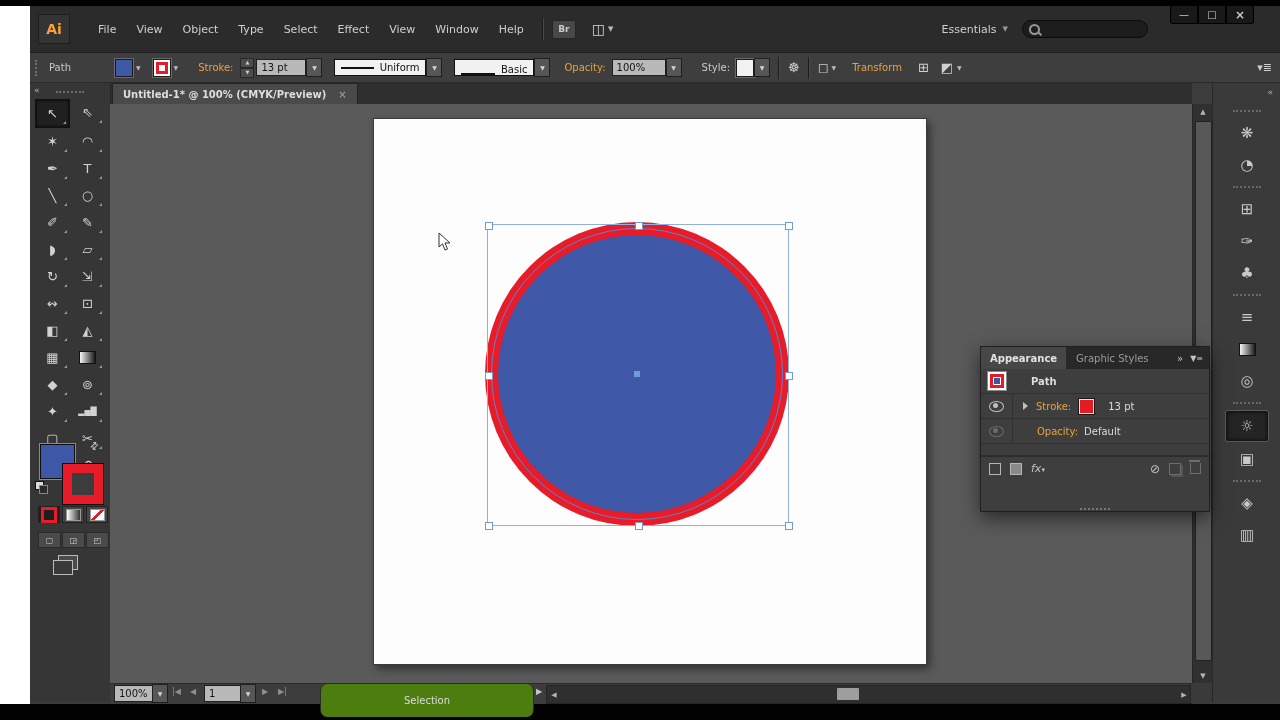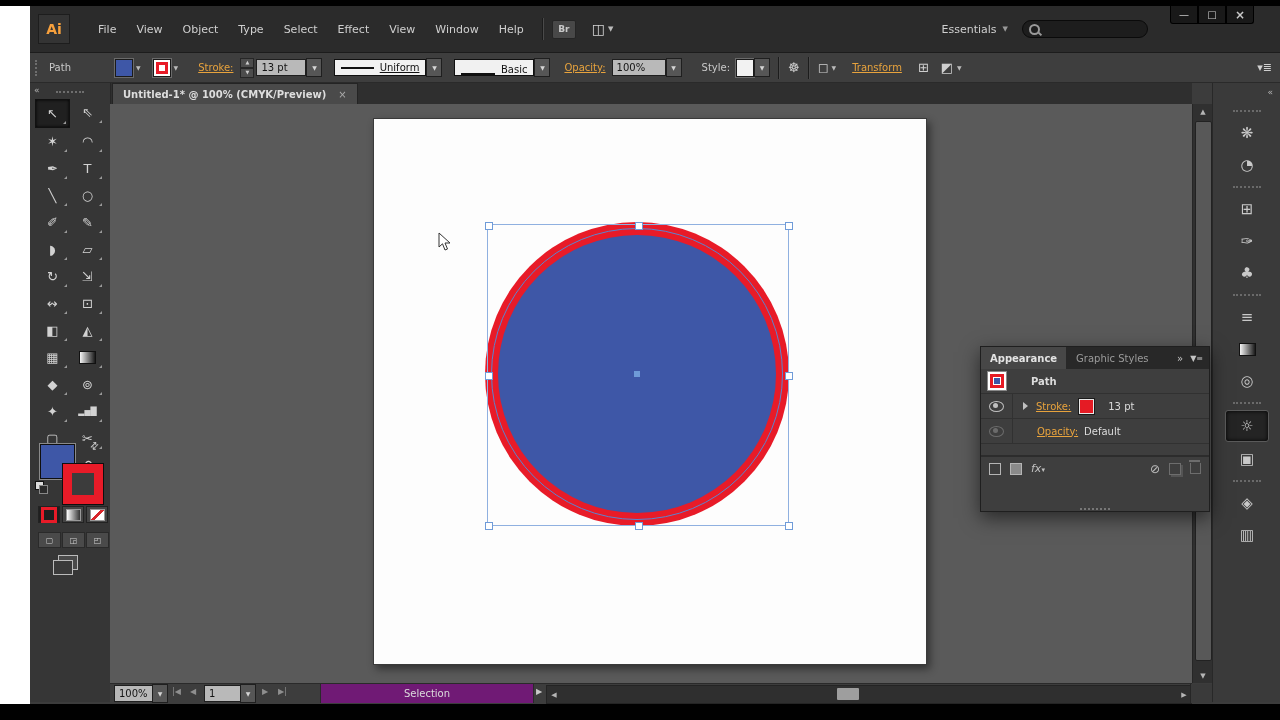--- a/index.html
+++ b/index.html
@@ -23,21 +23,21 @@
   #searchbox{margin-left:14px;width:118px;height:16px;background:#1d1d1d;border:1px solid #0a0a0a;border-radius:9px;display:flex;align-items:center;padding-left:6px;}
   .mag{width:7px;height:7px;border:2px solid #9a9a9a;border-radius:50%;position:relative;}
   .mag::after{content:"";position:absolute;left:7px;top:7px;width:4px;height:2px;background:#9a9a9a;transform:rotate(45deg);}
   #winbtns{margin:0 26px 14px 22px;display:flex;align-self:flex-start;}
   #winbtns .wbtn{width:26px;height:17px;background:#191919;border:1px solid #000;border-top:none;color:#c9c9c9;font-size:10px;display:flex;align-items:center;justify-content:center;}
   #winbtns .wbtn:first-child{border-radius:0 0 0 3px;}
   #winbtns .wbtn:last-child{border-radius:0 0 3px 0;font-size:12px;font-weight:bold;}
   
   #controlbar{position:absolute;left:0;top:47px;width:100%;height:29px;background:#3e3e3e;border-bottom:1px solid #2a2a2a;display:flex;align-items:center;font-size:10px;}
   .grip-v{width:3px;height:16px;border-left:2px dotted #6e6e6e;margin-left:5px;}
-  .olink{color:#e8a33d;text-decoration:underline;font-size:10px;}
+  .olink{color:#e8a33d;font-size:10px;}
   .glabel{color:#c9c9c9;font-size:10px;}
   .valbox{background:#b9b9b9;color:#141414;height:15px;line-height:15px;font-size:10px;padding:0 4px;border:1px solid #1f1f1f;}
   .ddbtn{width:14px;height:17px;background:#565656;border:1px solid #1f1f1f;color:#d5d5d5;font-size:6px;display:flex;align-items:center;justify-content:center;}
   .combo{background:#f1f1f1;border:1px solid #101010;height:15px;display:flex;align-items:center;padding:0 6px;color:#111;font-size:10px;gap:6px;}
   .combo .line{width:36px;height:2px;background:#111;}
   .stepper{display:flex;flex-direction:column;margin-right:2px;}
   .stepper span{width:12px;height:8px;background:#4c4c4c;border:1px solid #262626;color:#ccc;font-size:5px;line-height:7px;text-align:center;}
   .cswatch{width:16px;height:16px;border:1px solid #1a1a1a;outline:1px solid #6a6a6a;}
   .cswatch.fill-blue{background:#3e57a7;}
   .cswatch.stroke-red{background:#fff;position:relative;}
@@ -85,21 +85,21 @@
   .handle{position:absolute;width:6px;height:6px;background:#fff;border:1px solid #6f9bd8;}
   #center-pt{position:absolute;left:524px;top:267px;width:6px;height:6px;background:#6f9bd8;}
   #cursor{position:absolute;left:328px;top:128px;}
   
   #vscroll{position:absolute;left:1162px;top:98px;width:20px;height:579px;background:#303030;border-left:1px solid #262626;}
   #vscroll .sarrow{position:absolute;left:0;width:100%;height:15px;color:#b5b5b5;font-size:7px;display:flex;align-items:center;justify-content:center;}
   #vscroll .thumb{position:absolute;left:2px;top:17px;width:15px;height:538px;background:#585858;border:1px solid #222;border-radius:2px;}
   
   #statusbar{position:absolute;left:80px;top:677px;width:1082px;height:20px;background:#3d3d3d;border-top:1px solid #2a2a2a;font-size:10px;}
   #statusbar .navarrow{position:absolute;top:3px;color:#8f8f8f;font-size:8px;}
-  #status-seg{position:absolute;left:210px;top:0;width:212px;height:19px;background:#701a75;border-left:1px solid #2a2a2a;border-right:1px solid #2a2a2a;display:flex;align-items:center;justify-content:center;color:#dcdcdc;}
+  #status-seg{position:absolute;left:210px;top:0;width:212px;height:33px;background:#4d7c0f;border-left:1px solid #2a2a2a;border-right:1px solid #2a2a2a;display:flex;align-items:center;justify-content:center;color:#dcdcdc;border-radius:7px;}
   #hscroll{position:absolute;left:436px;top:1px;width:644px;height:17px;background:#2f2f2f;border:1px solid #242424;}
   #hscroll .sarrow{position:absolute;top:0;height:100%;width:14px;color:#b5b5b5;font-size:7px;display:flex;align-items:center;justify-content:center;}
   #hscroll .thumb{position:absolute;left:290px;top:2px;width:22px;height:12px;background:#9e9e9e;border-radius:1px;}
   #sb-corner{position:absolute;left:1080px;top:0;width:22px;height:19px;background:#3a3a3a;border-left:1px solid #262626;}
   
   #dock{position:absolute;left:1182px;top:77px;width:68px;height:619px;background:#3a3a3a;border-left:1px solid #282828;}
   #dock .collapse{position:absolute;right:8px;top:4px;font-size:9px;color:#b5b5b5;}
   #dock-icons{position:absolute;left:0;top:22px;width:100%;display:flex;flex-direction:column;align-items:center;}
   .dock-grip{width:28px;border-top:2px dotted #6a6a6a;margin:5px 0;}
   .dock-btn{width:42px;height:30px;display:flex;align-items:center;justify-content:center;color:#c9c9c9;font-size:15px;margin:1px 0;}
@@ -181,21 +181,21 @@
       <span class="dd-arrow" style="font-size:6px;margin-left:3px;color:#bbb;">▼</span>
       <span class="cswatch stroke-red" style="margin-left:12px;"></span>
       <span class="dd-arrow" style="font-size:6px;margin-left:3px;color:#bbb;">▼</span>
       <a class="olink" style="margin-left:20px;">Stroke:</a>
       <span class="stepper" style="margin-left:7px;">
           <span>▲</span>
           <span>▼</span>
         </span>
       <span class="valbox" style="width:40px;">13 pt</span>
       <span class="ddbtn">▼</span>
-      <span class="combo" style="margin-left:12px;width:78px;text-decoration:underline;">
+      <span class="combo" style="margin-left:12px;width:78px;">
           <span class="line"></span>
           <span>Uniform</span>
         </span>
       <span class="ddbtn">▼</span>
       <span class="combo" style="margin-left:12px;width:66px;align-items:flex-end;">
           <span class="line"></span>
           <span>Basic</span>
         </span>
       <span class="ddbtn">▼</span>
       <a class="olink" style="margin-left:14px;">Opacity:</a>

